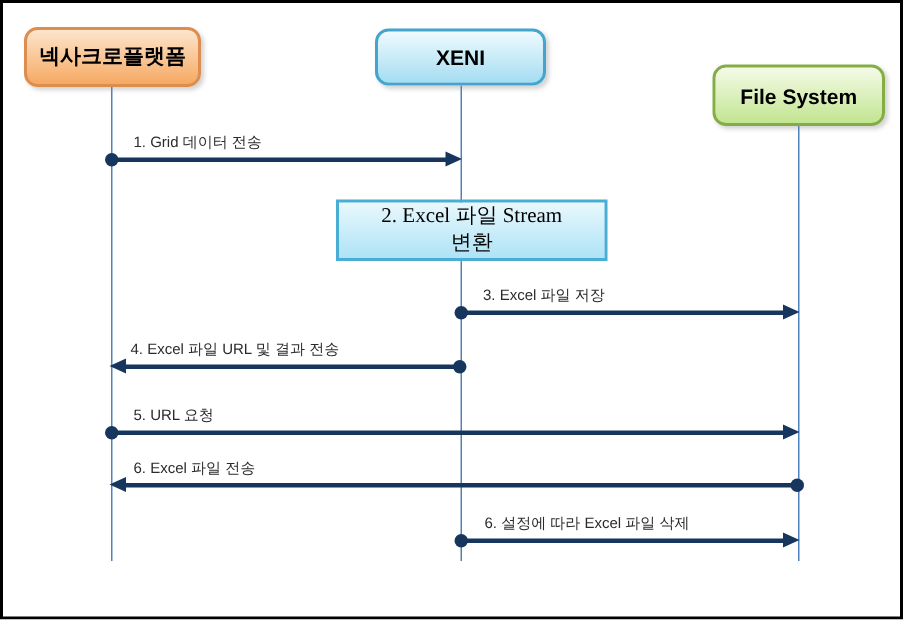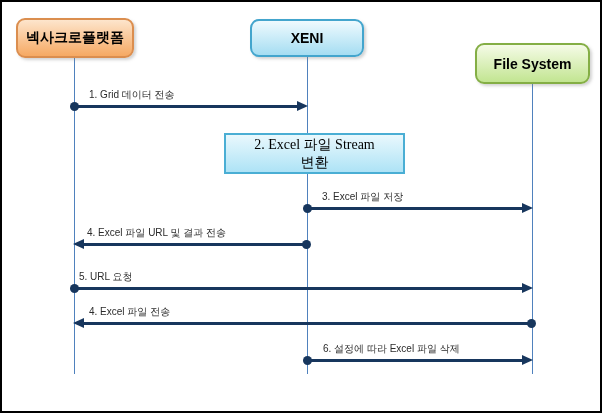--- a/index.html
+++ b/index.html
@@ -47,21 +47,21 @@
 
   .msg-1 { left:72px;  top:103px; width:233px; }
   .msg-3 { left:305px; top:205px; width:225px; }
   .msg-4 { left:72px;  top:241px; width:233px; }
   .msg-5 { left:72px;  top:285px; width:458px; }
   .msg-6 { left:72px;  top:320px; width:458px; }
   .msg-7 { left:305px; top:357px; width:225px; }
   .msg-1 .lbl { left:15px; }
   .msg-3 .lbl { left:15px; }
   .msg-4 .lbl { left:13px;text-align:center; }
-  .msg-5 .lbl { left:5px;margin-top:11px; }
+  .msg-5 .lbl { left:15px;margin-top:11px; }
   .msg-6 .lbl { left:15px; }
   .msg-7 .lbl { left:16px; }
 
   
   .process {
     position:absolute; left:222px; top:131px; width:181px; height:41px;
     box-sizing:border-box; background:linear-gradient(to bottom,#E9F8FD,#AEE3F6);
     border:2px solid #4AAED4; display:flex; flex-direction:column;
     align-items:center; justify-content:center;
     font-size:14px; color:#000; line-height:1.25; text-align:center;font-family:Liberation Serif, serif;
@@ -113,21 +113,21 @@
   </div>
 
   <div class="msg msg-5 dir-right">
     <span class="lbl">5. URL 요청</span>
     <div class="shaft"></div>
     <div class="dot"></div>
     <div class="head"></div>
   </div>
 
   <div class="msg msg-6 dir-left">
-    <span class="lbl">4. Excel 파일 전송</span>
+    <span class="lbl">6. Excel 파일 전송</span>
     <div class="shaft"></div>
     <div class="dot"></div>
     <div class="head"></div>
   </div>
 
   <div class="msg msg-7 dir-right">
     <span class="lbl">6. 설정에 따라 Excel 파일 삭제</span>
     <div class="shaft"></div>
     <div class="dot"></div>
     <div class="head"></div>

